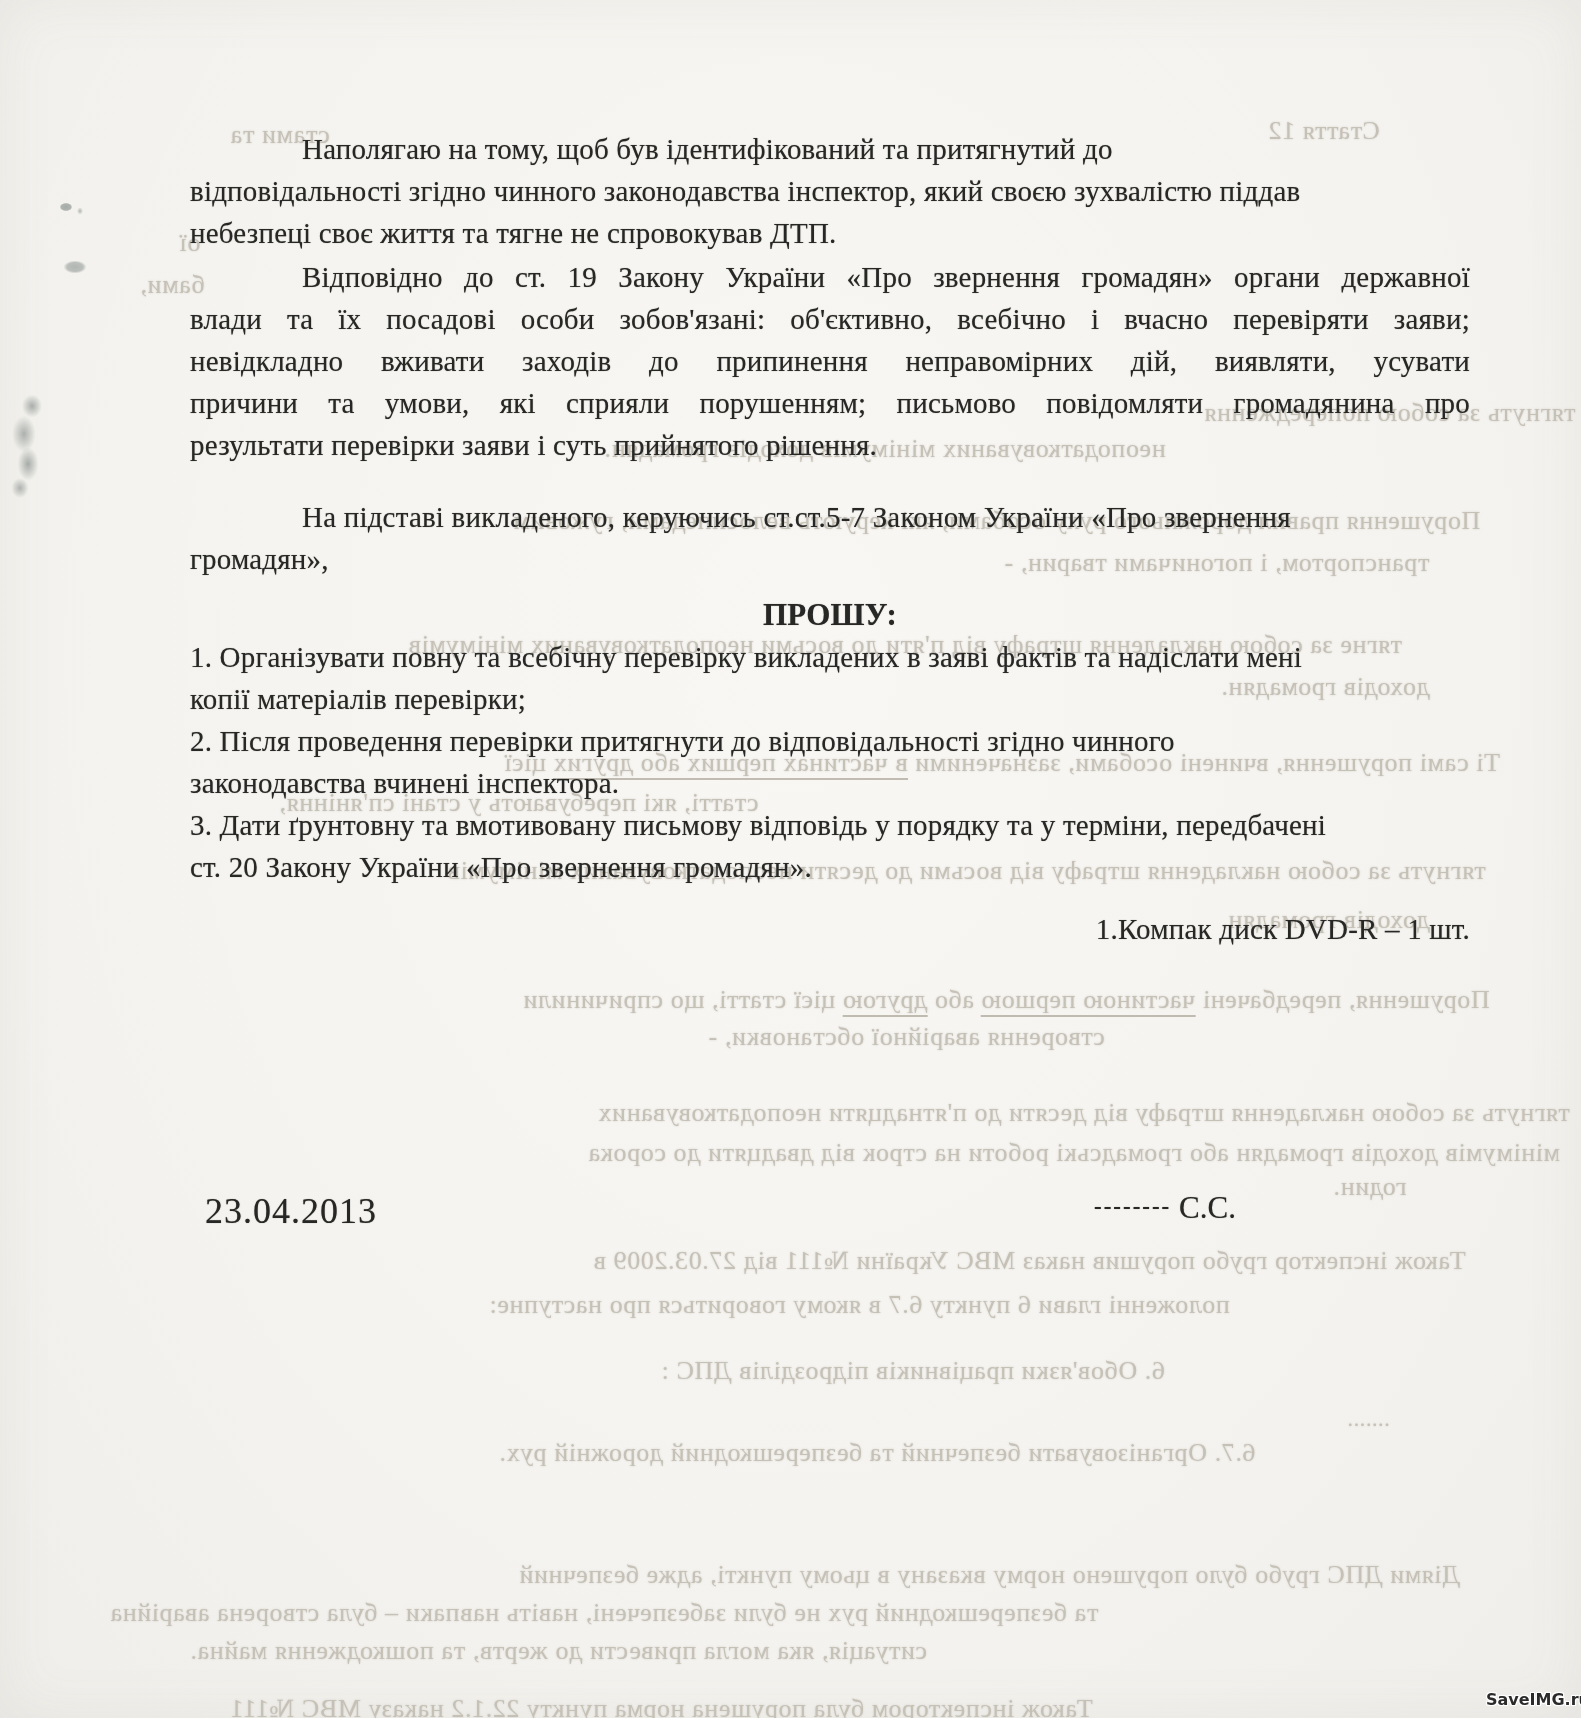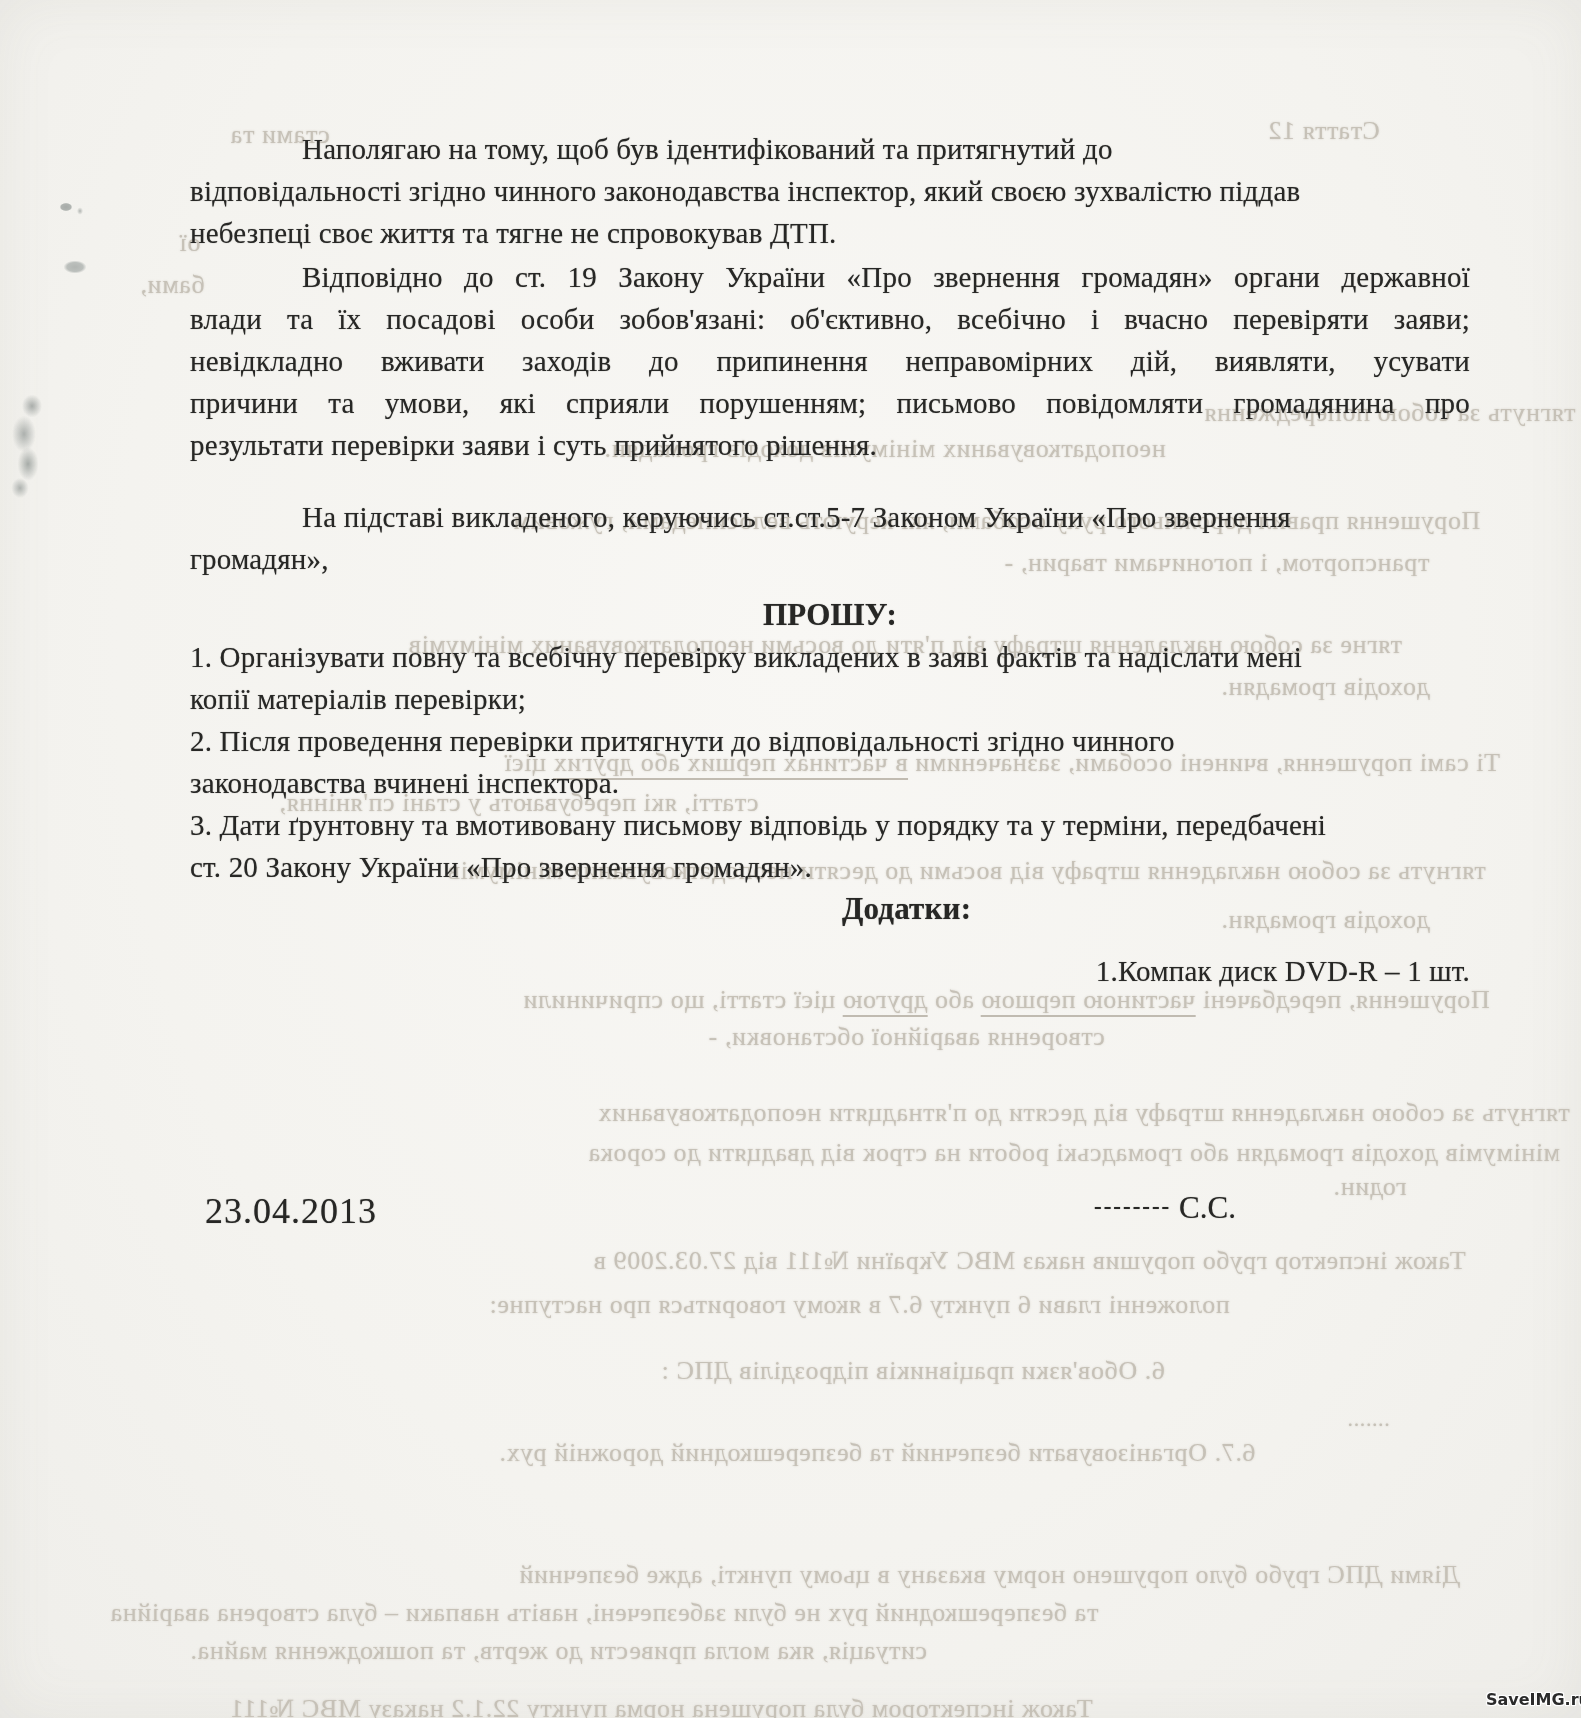--- a/index.html
+++ b/index.html
@@ -133,21 +133,20 @@
       <div class="ln">результати перевірки заяви і суть прийнятого рішення.</div>
       <div class="ln" style="text-indent: 112px; margin-top: 30px;">На підставі викладеного, керуючись ст.ст.5-7 Законом України «Про звернення</div>
       <div class="ln">громадян»,</div>
       <div class="ln h c" style="margin-top: 14px;">ПРОШУ:</div>
       <div class="ln">1. Організувати повну та всебічну перевірку викладених в заяві фактів та надіслати мені</div>
       <div class="ln">копії матеріалів перевірки;</div>
       <div class="ln">2. Після проведення перевірки притягнути до відповідальності згідно чинного</div>
       <div class="ln">законодавства вчинені інспектора.</div>
       <div class="ln">3. Дати ґрунтовну та вмотивовану письмову відповідь у порядку та у терміни, передбачені</div>
       <div class="ln">ст. 20 Закону України «Про звернення громадян».</div>
-      <div class="ln h" style="padding-left: 652px;">Додатки:</div>
       <div class="ln" style="padding-left: 78px; margin-top: 20px; text-align: right;">1.Компак диск DVD-R – 1 шт.</div>
     </div>
 
   <div class="footer-date">23.04.2013</div>
   <div class="footer-sig">
     <span class="dashes">--------</span>
     <span>С.С.</span>
   </div>
 
   <div class="wm">SaveIMG.ru</div>

